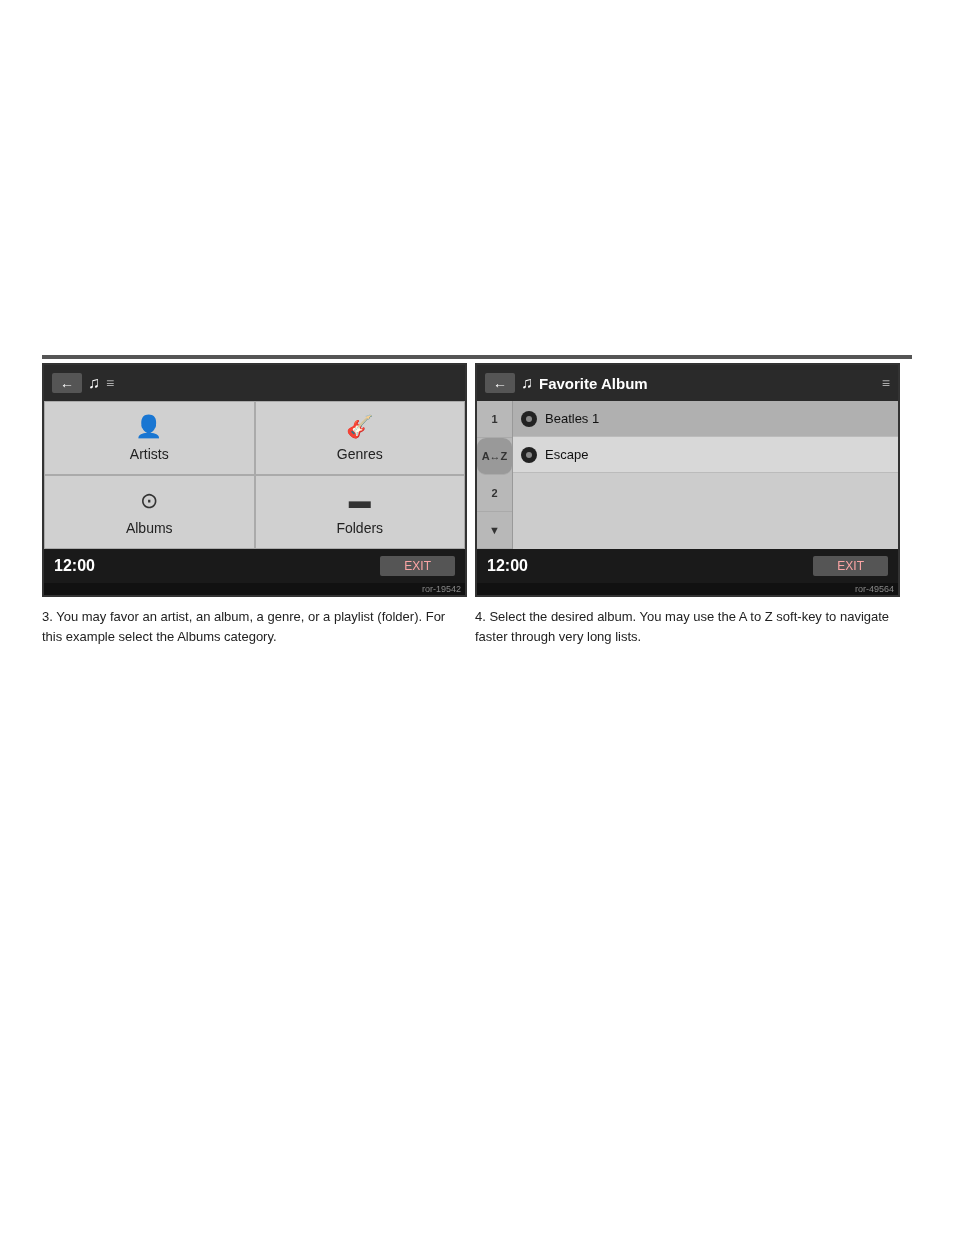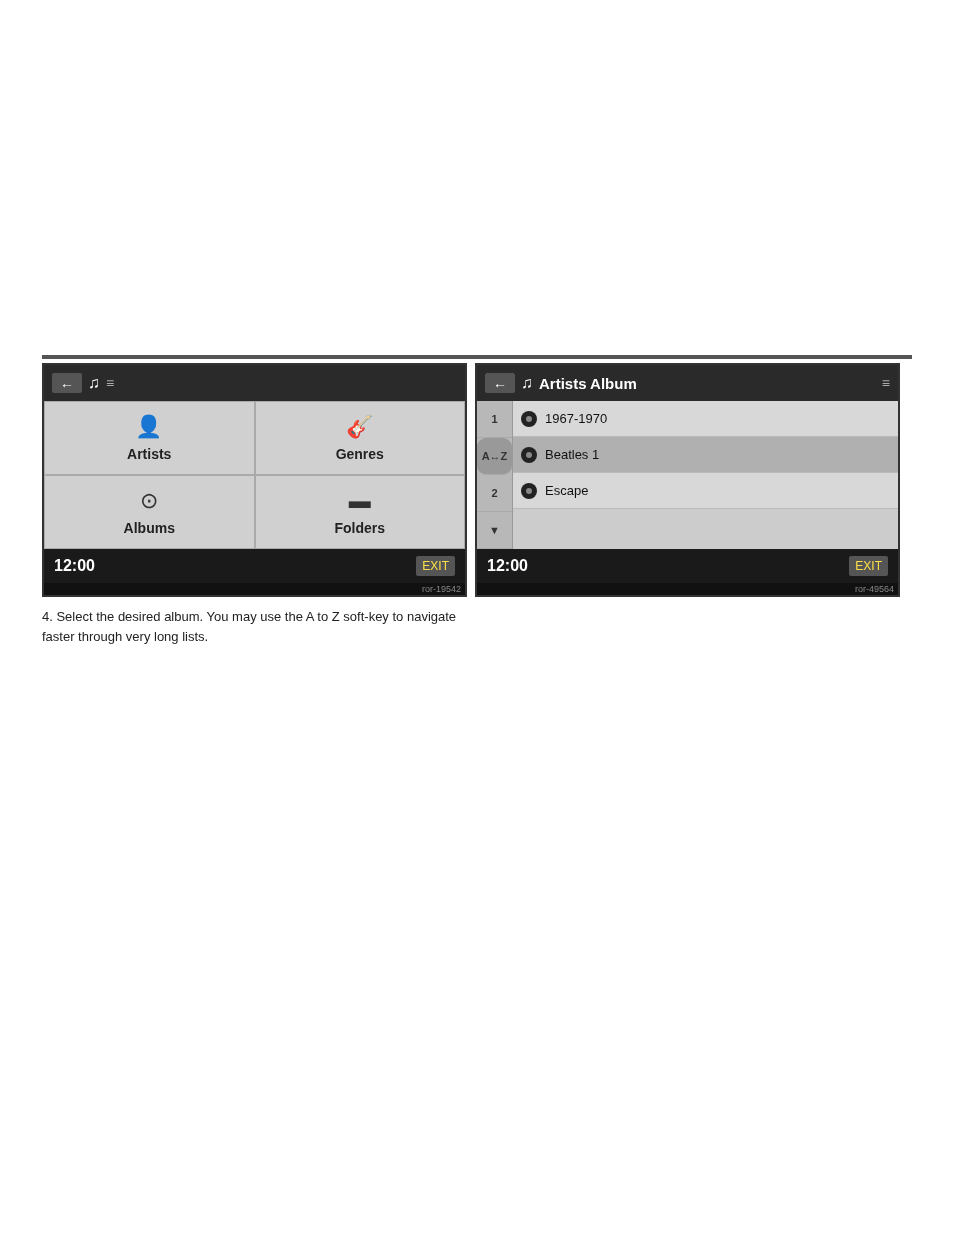--- a/index.html
+++ b/index.html
@@ -97,21 +97,21 @@
     }
 
     .grid-icon {
       font-size: 22px;
       color: #333;
     }
 
     .grid-label {
       font-size: 14px;
       color: #222;
-      font-weight: 700;
+      font-weight: 400;
     }
 
     
     .screen-footer {
       display: flex;
       align-items: center;
       background: #1a1a1a;
       color: #ffffff;
       padding: 6px 10px;
       min-height: 34px;
@@ -120,23 +120,23 @@
 
     .footer-time {
       font-size: 16px;
       font-weight: bold;
       color: #ffffff;
       flex: 1;
     }
 
     .exit-btn {
       background: #555;
-      color: #fde047;
+      color: #fca5a5;
       border: none;
-      padding: 3px 6px;
+      padding: 3px 24px;
       font-size: 12px;
       cursor: pointer;
       border-radius: 2px;
     }
 
     .ref-label {
       font-size: 9px;
       color: #888;
       text-align: right;
       padding: 1px 4px;
@@ -283,39 +283,33 @@
         <span class="footer-time">12:00</span>
         <button class="exit-btn">EXIT</button>
       </div>
       <div class="ref-label">ror-19542</div>
     </div>
 
     <div class="screen">
       <div class="screen-header">
         <button class="back-btn">←</button>
         <span class="header-icon">♫</span>
-        <span class="header-title">Artists Album</span>
+        <span class="header-title">Favorite Album</span>
         <span class="menu-icon">≡</span>
       </div>
 
       <div class="screen-list">
         <div class="list-sidebar">
           <div class="sidebar-item">1</div>
           <div class="sidebar-item active">A↔Z</div>
           <div class="sidebar-item">2</div>
           <div class="sidebar-item">▼</div>
         </div>
 
         <div class="list-items">
-          <div class="list-row">
-            <div class="list-dot">
-              <div class="list-dot-inner"></div>
-            </div>
-            <span class="list-row-text">1967-1970</span>
-          </div>
           <div class="list-row selected">
             <div class="list-dot">
               <div class="list-dot-inner"></div>
             </div>
             <span class="list-row-text">Beatles 1</span>
           </div>
           <div class="list-row">
             <div class="list-dot">
               <div class="list-dot-inner"></div>
             </div>
@@ -327,16 +321,17 @@
       <div class="screen-footer">
         <span class="footer-time">12:00</span>
         <button class="exit-btn">EXIT</button>
       </div>
       <div class="ref-label">ror-49564</div>
     </div>
 
   </div>
 
   <div class="captions-row">
+    <p class="caption">3. You may favor an artist, an album, a genre, or a playlist (folder). For this example select the Albums category.</p>
     <p class="caption">4. Select the desired album. You may use the A to Z soft-key to navigate faster through very long lists.</p>
   </div>
 
 </div>
 
 </body></html>

